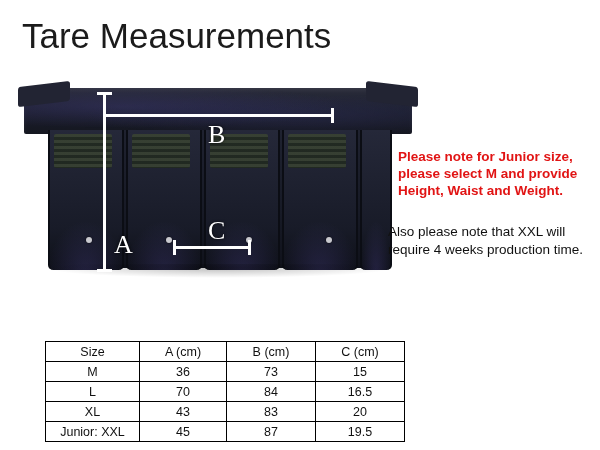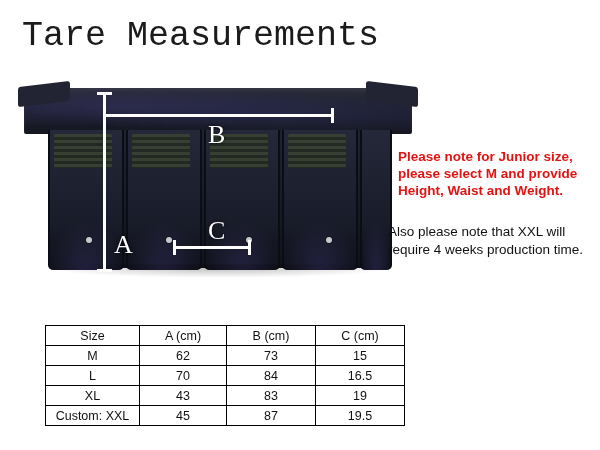--- a/index.html
+++ b/index.html
@@ -18,21 +18,21 @@
     position: relative;
     width: 600px;
     height: 450px;
   }
   .title {
     position: absolute;
     left: 22px;
     top: 16px;
     font-size: 35px;
     color: #1b1b1b;
-    font-family: Liberation Mono, monospace;
+    font-family: Liberation Sans, sans-serif;
     font-weight: normal;
     letter-spacing: 0px;
     white-space: nowrap;
   }
 
   
   .product {
     position: absolute;
     left: 18px;
     top: 82px;
@@ -234,21 +234,21 @@
     color: #111111;
     font-size: 13.5px;
     line-height: 18px;
     font-family: "Liberation Sans", sans-serif;
   }
 
   
   .size-table {
     position: absolute;
     left: 45px;
-    top: 325px;
+    top: 341px;
     border-collapse: collapse;
     font-size: 12.5px;
     color: #111111;
   }
   .size-table td, .size-table th {
     border: 1px solid #000000;
     text-align: center;
     font-weight: normal;
     padding: 1px 4px;
     height: 17px;
@@ -315,38 +315,38 @@
       <tr>
         <th class="col-size">Size</th>
         <th class="col-a">A (cm)</th>
         <th class="col-b">B (cm)</th>
         <th class="col-c">C (cm)</th>
       </tr>
     </thead>
     <tbody>
       <tr>
         <td class="size-cell">M</td>
-        <td>62</td>
+        <td>36</td>
         <td>73</td>
         <td>15</td>
       </tr>
       <tr>
         <td class="size-cell">L</td>
         <td>70</td>
         <td>84</td>
         <td>16.5</td>
       </tr>
       <tr>
         <td class="size-cell">XL</td>
         <td>43</td>
         <td>83</td>
-        <td>19</td>
-      </tr>
-      <tr>
-        <td class="size-cell">Custom: XXL</td>
+        <td>20</td>
+      </tr>
+      <tr>
+        <td class="size-cell">Junior: XXL</td>
         <td>45</td>
         <td>87</td>
         <td>19.5</td>
       </tr>
     </tbody>
   </table>
 
 </div>
 
 </body></html>

